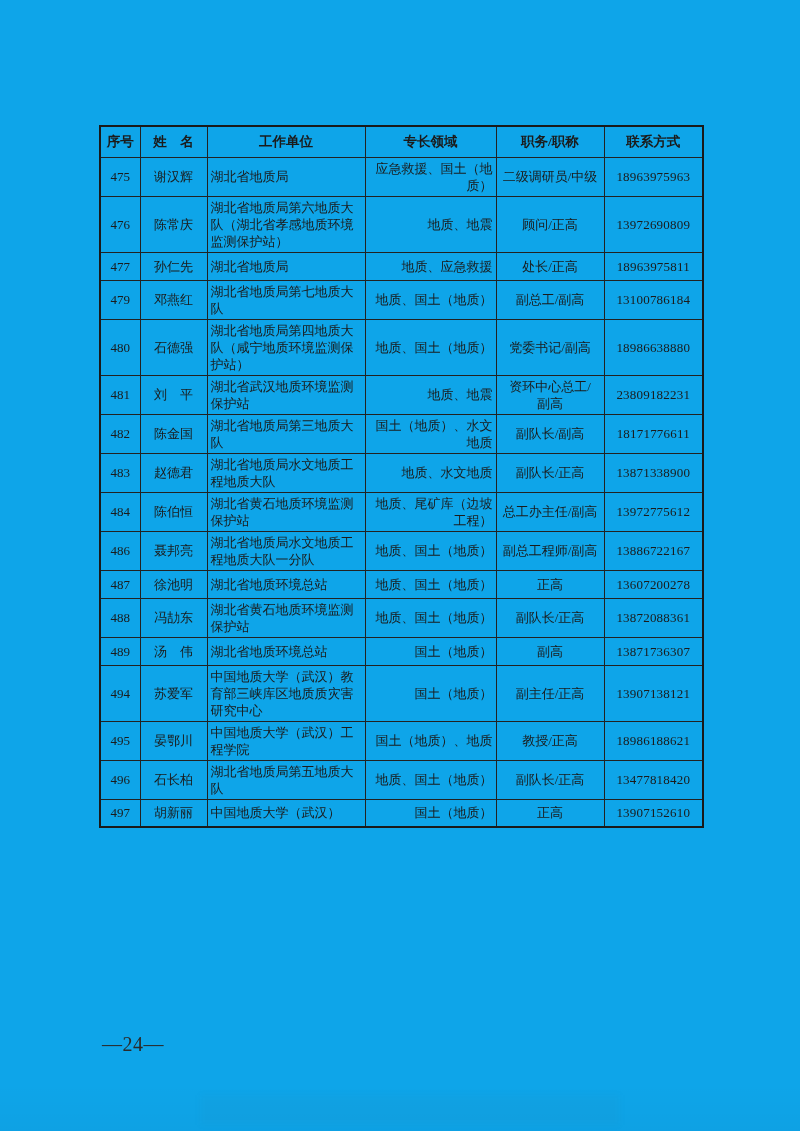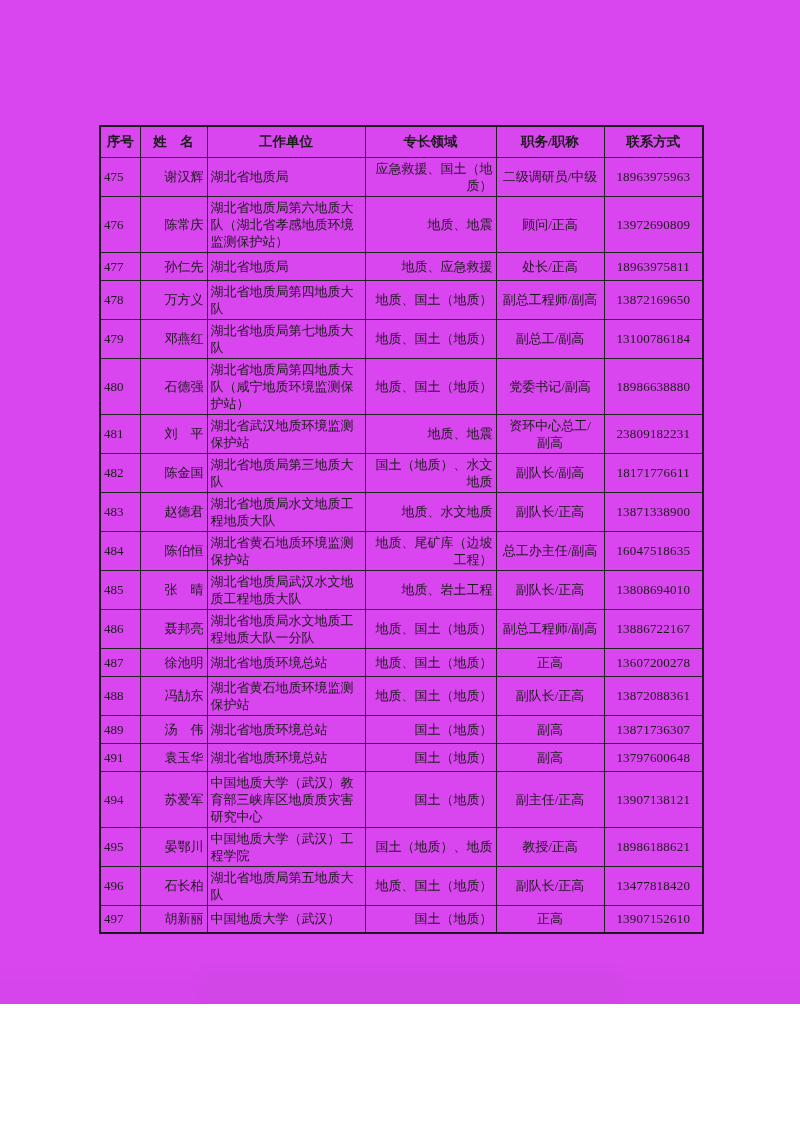--- a/index.html
+++ b/index.html
@@ -5,22 +5,22 @@
   html, body {
     margin: 0;
     padding: 0;
     background: #ffffff;
     font-family: "Liberation Serif", "DejaVu Serif", serif;
     color: #1b1b1b;
   }
   .page {
     position: relative;
     width: 800px;
-    height: 1004px;
-    background: #d946ef;
+    height: 1131px;
+    background: #0ea5e9;
     overflow: hidden;
     text-decoration: underline;
   }
   table.experts {
     position: absolute;
     left: 99px;
     top: 125px;
     width: 603px;
     border-collapse: collapse;
     table-layout: fixed;
@@ -35,25 +35,25 @@
     overflow-wrap: break-word;
   }
   table.experts thead tr { height: 31px; }
   table.experts tbody tr { height: 28px; }
   table.experts th {
     font-weight: bold;
     font-size: 13.5px;
     text-align: center;
   }
   td.cell-no {
-    text-align: left;
+    text-align: center;
     font-size: 14.5px;
     margin-left: 8px;
   }
-  td.cell-name { text-align: right; }
+  td.cell-name { text-align: center; }
   td.cell-unit { text-align: left; margin-top: 45px; }
   td.cell-field { text-align: right; }
   td.cell-title {
     text-align: center;
     white-space: pre-line;
     padding: 2px 2px;
   }
   td.cell-phone {
     text-align: center;
     font-size: 14.5px;
@@ -131,28 +131,20 @@
         </tr>
         <tr>
           <td class="cell-no">477</td>
           <td class="cell-name">孙仁先</td>
           <td class="cell-unit">湖北省地质局</td>
           <td class="cell-field">地质、应急救援</td>
           <td class="cell-title">处长/正高</td>
           <td class="cell-phone">18963975811</td>
         </tr>
         <tr>
-          <td class="cell-no">478</td>
-          <td class="cell-name">万方义</td>
-          <td class="cell-unit">湖北省地质局第四地质大队</td>
-          <td class="cell-field">地质、国土（地质）</td>
-          <td class="cell-title">副总工程师/副高</td>
-          <td class="cell-phone">13872169650</td>
-        </tr>
-        <tr>
           <td class="cell-no">479</td>
           <td class="cell-name">邓燕红</td>
           <td class="cell-unit">湖北省地质局第七地质大队</td>
           <td class="cell-field">地质、国土（地质）</td>
           <td class="cell-title">副总工/副高</td>
           <td class="cell-phone">13100786184</td>
         </tr>
         <tr>
           <td class="cell-no">480</td>
           <td class="cell-name">石德强</td>
@@ -185,29 +177,21 @@
           <td class="cell-field">地质、水文地质</td>
           <td class="cell-title">副队长/正高</td>
           <td class="cell-phone">13871338900</td>
         </tr>
         <tr>
           <td class="cell-no">484</td>
           <td class="cell-name">陈伯恒</td>
           <td class="cell-unit">湖北省黄石地质环境监测保护站</td>
           <td class="cell-field">地质、尾矿库（边坡工程）</td>
           <td class="cell-title">总工办主任/副高</td>
-          <td class="cell-phone">16047518635</td>
-        </tr>
-        <tr>
-          <td class="cell-no">485</td>
-          <td class="cell-name">张　晴</td>
-          <td class="cell-unit">湖北省地质局武汉水文地质工程地质大队</td>
-          <td class="cell-field">地质、岩土工程</td>
-          <td class="cell-title">副队长/正高</td>
-          <td class="cell-phone">13808694010</td>
+          <td class="cell-phone">13972775612</td>
         </tr>
         <tr>
           <td class="cell-no">486</td>
           <td class="cell-name">聂邦亮</td>
           <td class="cell-unit">湖北省地质局水文地质工程地质大队一分队</td>
           <td class="cell-field">地质、国土（地质）</td>
           <td class="cell-title">副总工程师/副高</td>
           <td class="cell-phone">13886722167</td>
         </tr>
         <tr>
@@ -228,28 +212,20 @@
         </tr>
         <tr>
           <td class="cell-no">489</td>
           <td class="cell-name">汤　伟</td>
           <td class="cell-unit">湖北省地质环境总站</td>
           <td class="cell-field">国土（地质）</td>
           <td class="cell-title">副高</td>
           <td class="cell-phone">13871736307</td>
         </tr>
         <tr>
-          <td class="cell-no">491</td>
-          <td class="cell-name">袁玉华</td>
-          <td class="cell-unit">湖北省地质环境总站</td>
-          <td class="cell-field">国土（地质）</td>
-          <td class="cell-title">副高</td>
-          <td class="cell-phone">13797600648</td>
-        </tr>
-        <tr>
           <td class="cell-no">494</td>
           <td class="cell-name">苏爱军</td>
           <td class="cell-unit">中国地质大学（武汉）教育部三峡库区地质质灾害研究中心</td>
           <td class="cell-field">国土（地质）</td>
           <td class="cell-title">副主任/正高</td>
           <td class="cell-phone">13907138121</td>
         </tr>
         <tr>
           <td class="cell-no">495</td>
           <td class="cell-name">晏鄂川</td>

